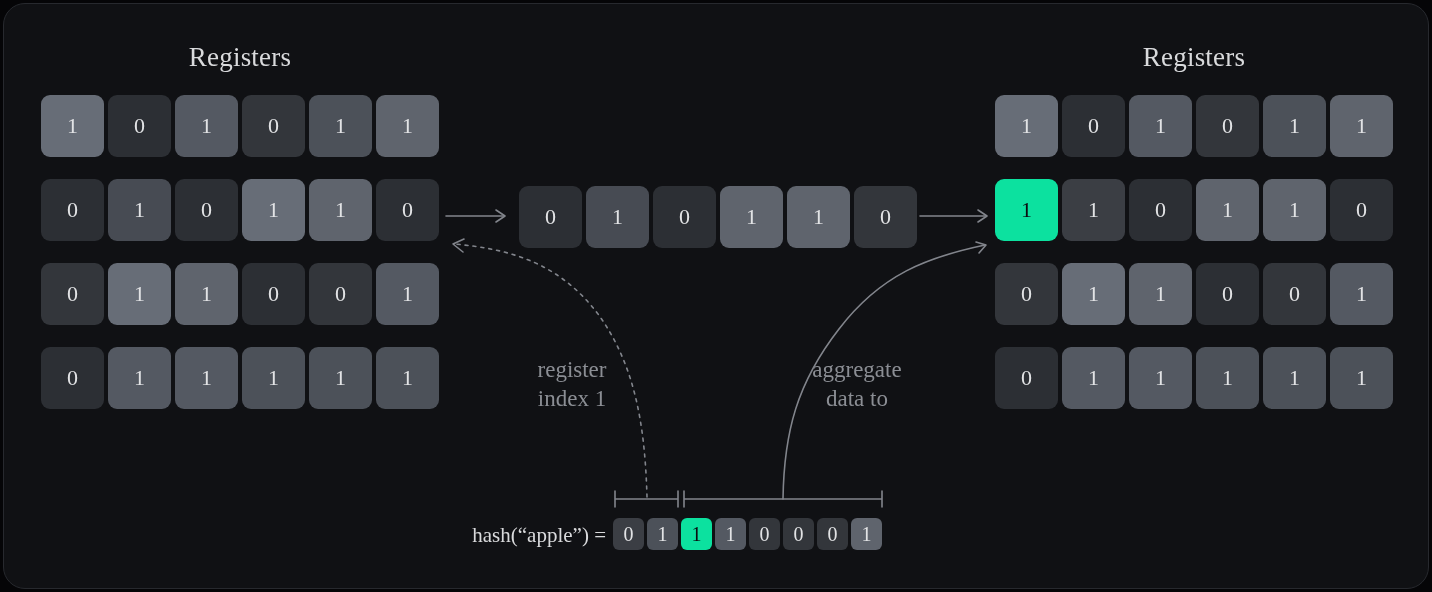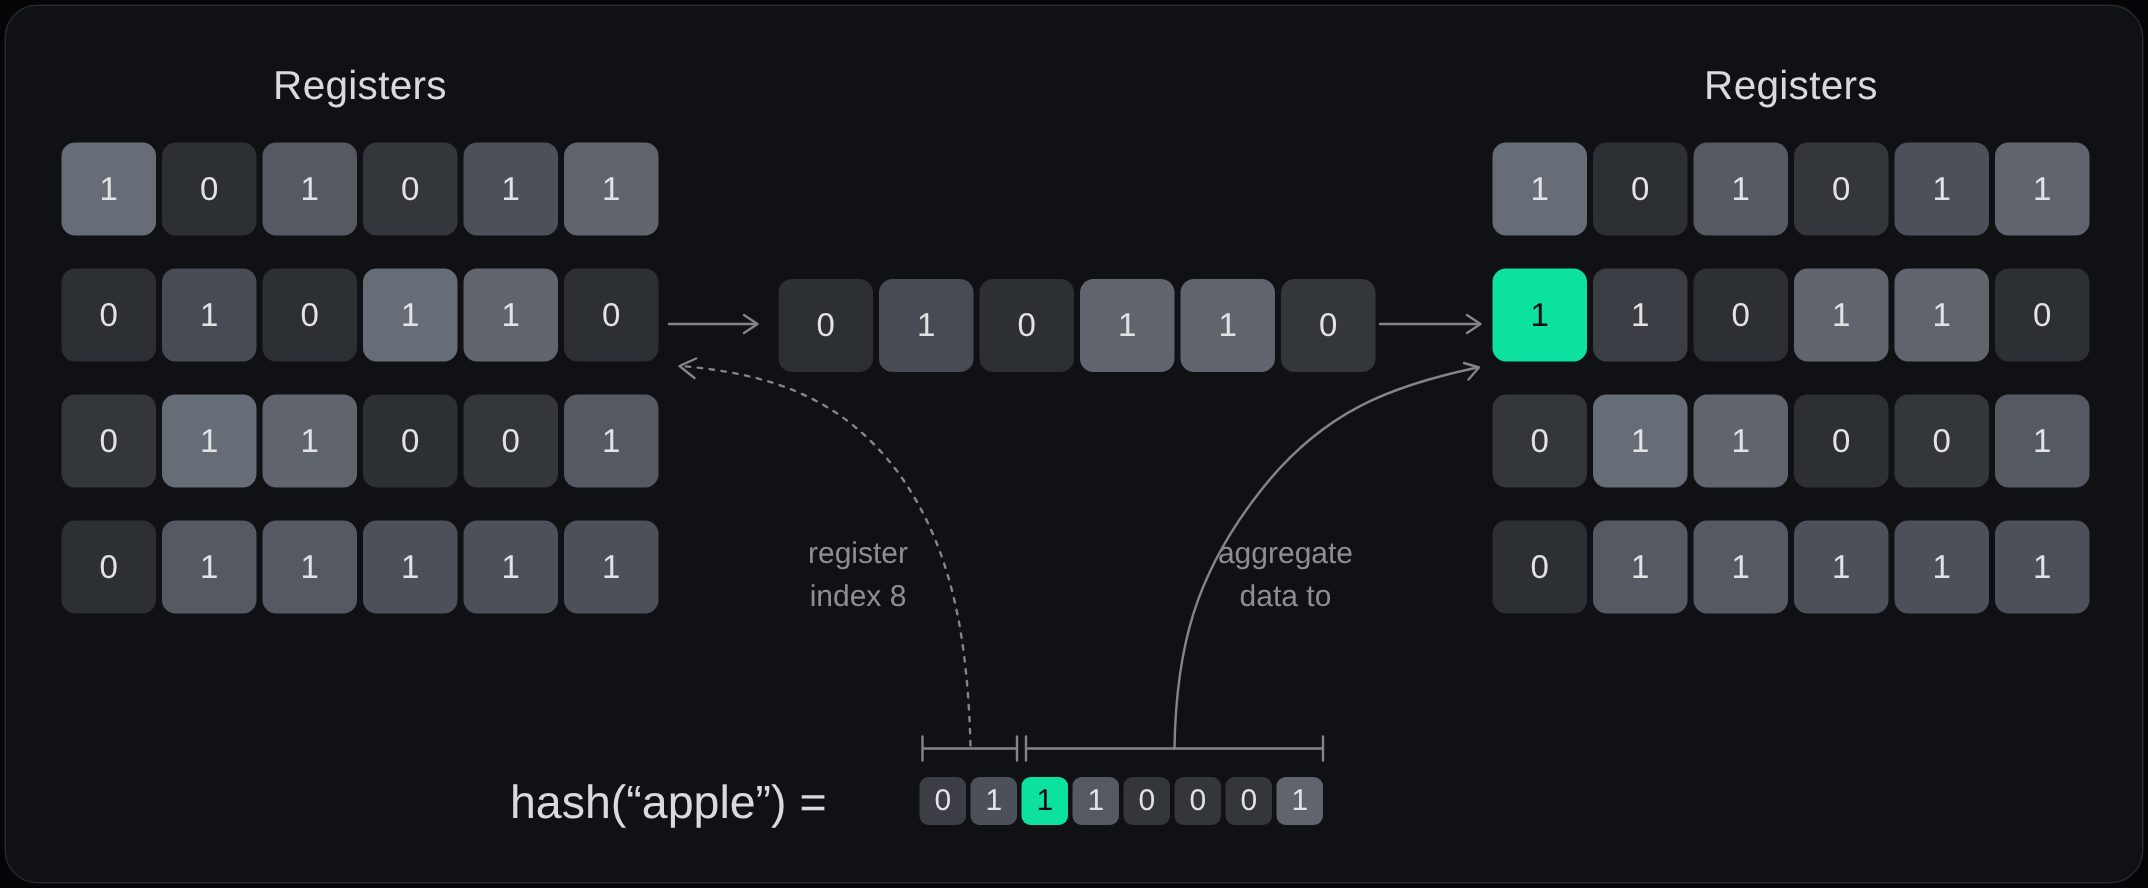--- a/index.html
+++ b/index.html
@@ -1,38 +1,38 @@
 <!DOCTYPE html>
 <html><head>
 <meta charset="utf-8">
 <style>
   html,body{margin:0;padding:0;background:#050507;}
   .stage{position:relative;width:1432px;height:592px;background:#050507;
-         font-family:Liberation Sans, sans-serif;overflow:hidden;}
+         font-family:Liberation Serif, serif;overflow:hidden;}
   .card{position:absolute;inset:3px;background:#101114;border:1.5px solid #27292e;
         border-radius:22px;box-sizing:border-box;}
   .title{position:absolute;width:398px;top:42px;text-align:center;font-size:27px;
          color:#d9dadc;letter-spacing:.2px;}
   #left-title{left:41px;}
   #right-title{left:995px;}
   .reg-grid{position:absolute;display:grid;grid-template-columns:repeat(6,63px);
             grid-auto-rows:62px;gap:22px 4px;}
   #left-grid{left:41px;top:95px;}
   #right-grid{left:995px;top:95px;}
   #mid-row{position:absolute;left:519px;top:186px;display:grid;
            grid-template-columns:repeat(6,63px);grid-auto-rows:62px;gap:4px;}
   .cell{display:flex;align-items:center;justify-content:center;border-radius:9px;
         color:#e2e3e5;font-size:22px;}
   .cell.green{color:#0b0d10;}
   .hash-row{position:absolute;left:613px;top:518px;display:grid;
             grid-template-columns:repeat(8,31px);grid-auto-rows:32px;gap:3px;}
   .hash-row .cell{font-size:20px;border-radius:6px;}
-  .hash-label{position:absolute;left:340px;top:520px;width:266px;text-align:left;
-              font-size:31px;line-height:30px;color:#d9dadc;}
-  .ann{position:absolute;width:200px;text-align:center;font-size:20px;line-height:29px;
+  .hash-label{position:absolute;left:340px;top:520px;width:266px;text-align:right;
+              font-size:21px;line-height:30px;color:#d9dadc;}
+  .ann{position:absolute;width:200px;text-align:center;font-size:23px;line-height:29px;
        color:#8b8e94;}
   #ann-left{left:472px;top:355px;}
   #ann-right{left:757px;top:355px;}
   svg.overlay{position:absolute;inset:0;pointer-events:none;}
 </style>
 </head>
 <body>
 
 <div class="stage">
   <div class="card"></div>
@@ -98,21 +98,21 @@
       <div class="cell" style="background: rgb(44, 47, 52);">0</div>
       <div class="cell" style="background: rgb(84, 89, 98);">1</div>
       <div class="cell" style="background: rgb(84, 89, 98);">1</div>
       <div class="cell" style="background: rgb(76, 81, 89);">1</div>
       <div class="cell" style="background: rgb(76, 81, 89);">1</div>
       <div class="cell" style="background: rgb(76, 81, 89);">1</div>
     </div>
 
   <div class="ann" id="ann-left">
     <div>register</div>
-    <div>index 8</div>
+    <div>index 1</div>
   </div>
   <div class="ann" id="ann-right">
     <div>aggregate</div>
     <div>data to</div>
   </div>
 
   <div class="hash-label">hash(“apple”) =</div>
   <div class="hash-row">
       <div class="cell" style="background: rgb(59, 62, 68);">0</div>
       <div class="cell" style="background: rgb(76, 81, 89);">1</div>

